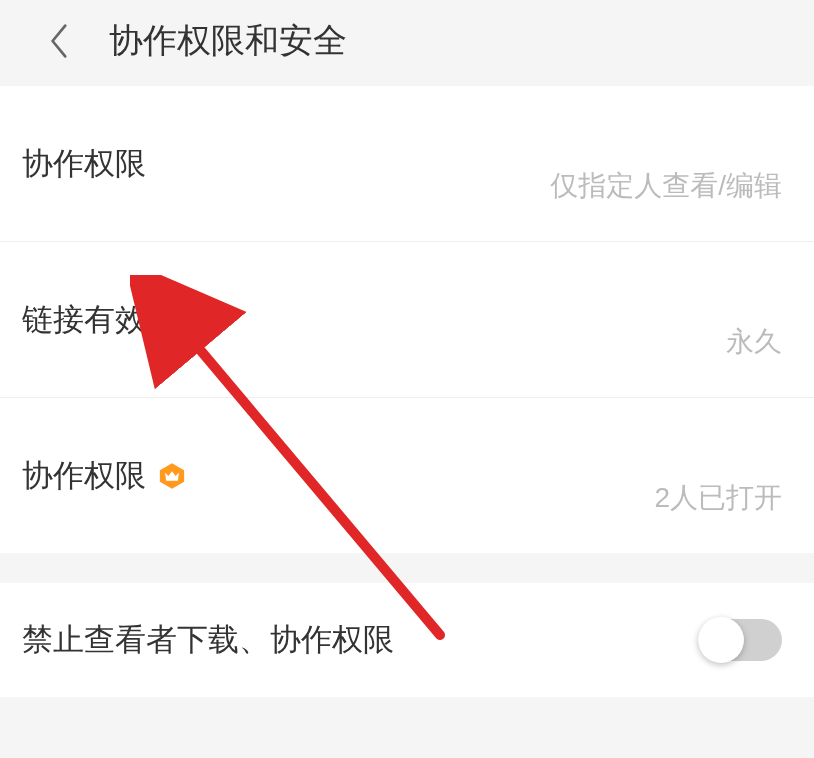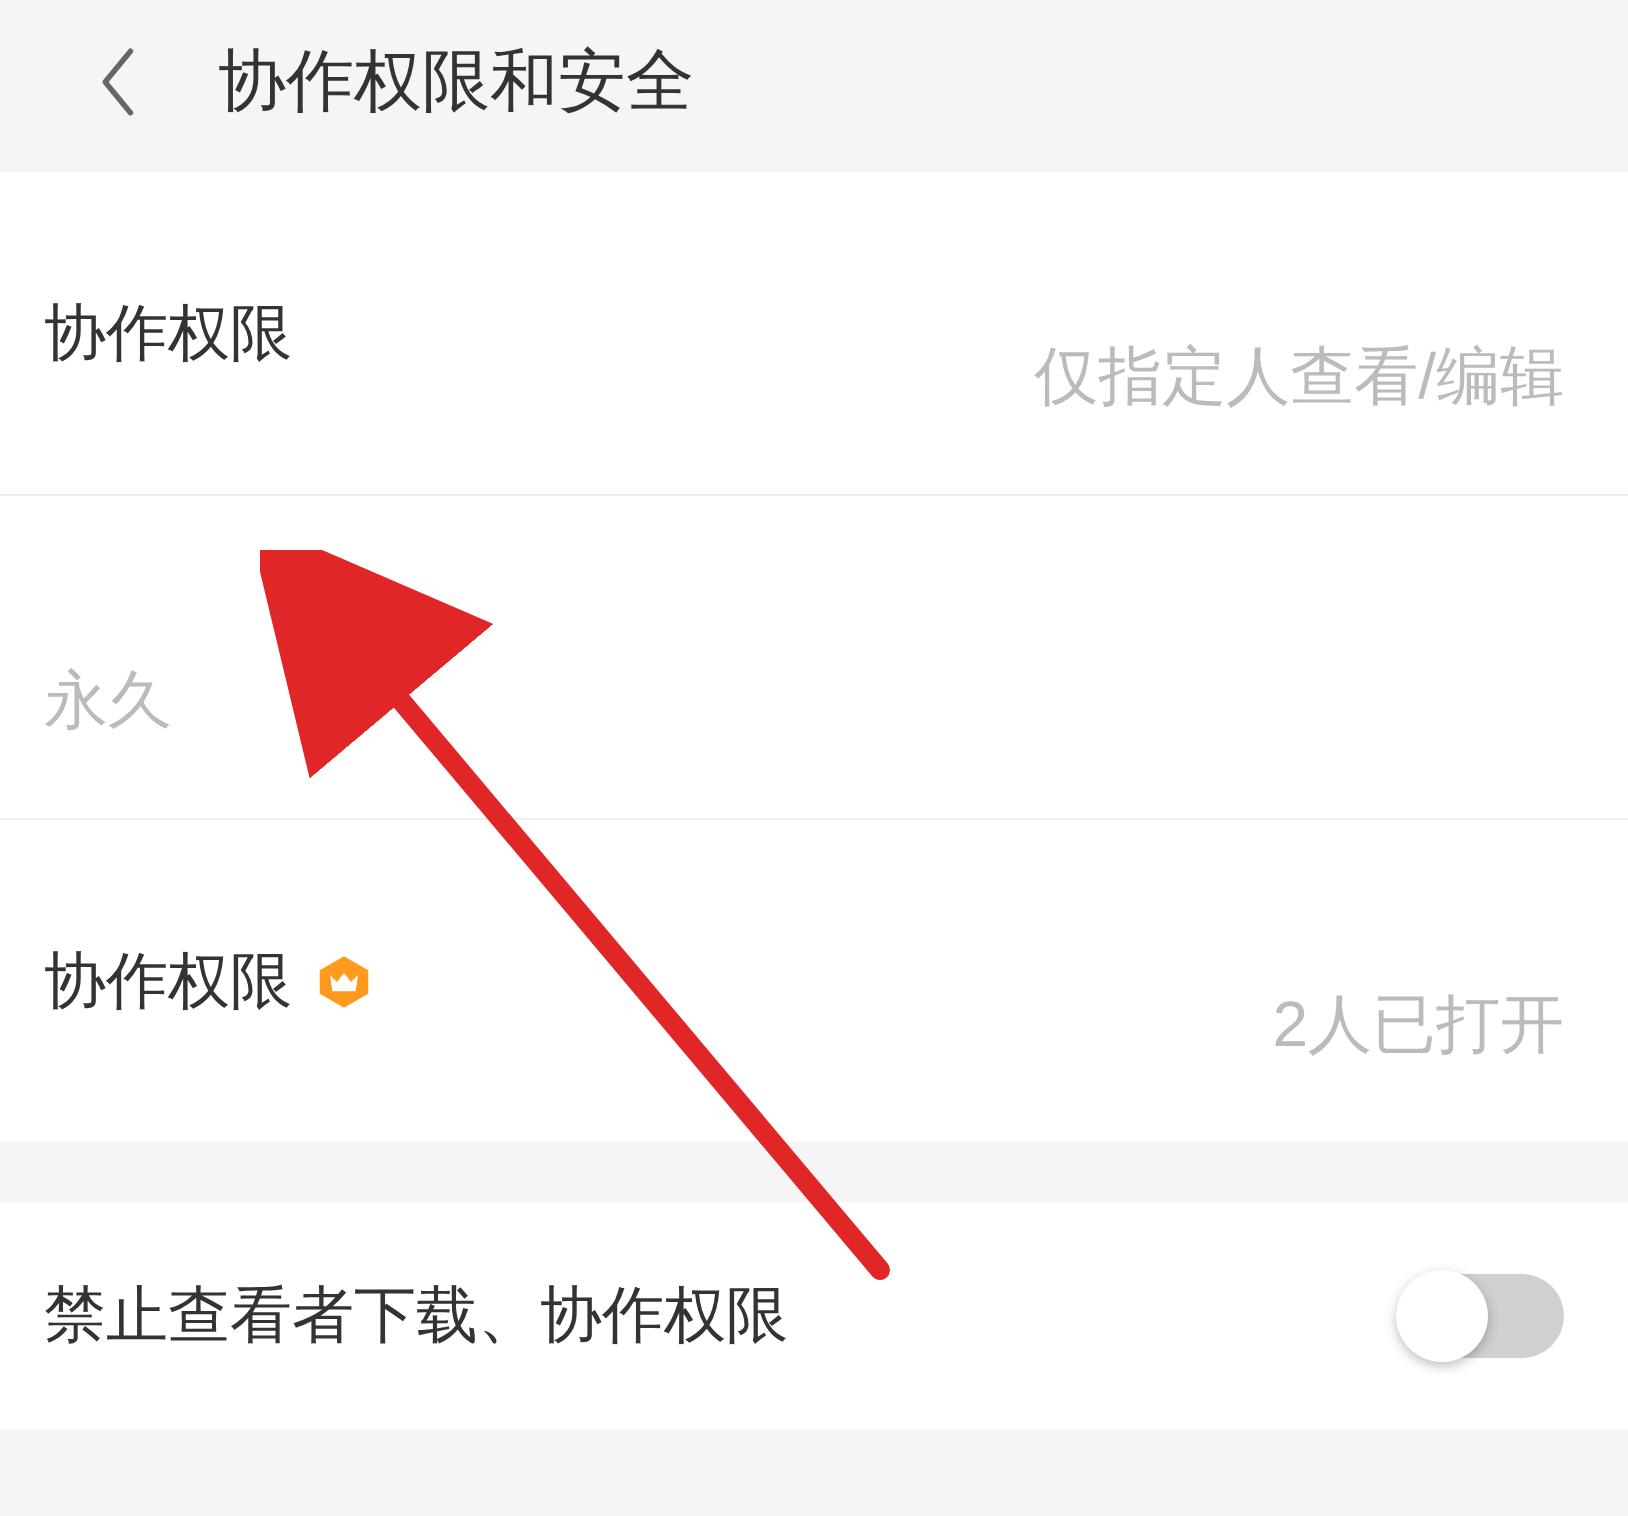--- a/index.html
+++ b/index.html
@@ -43,21 +43,21 @@
       border-top: 1px solid #eee;
     }
     .row-label {
       font-size: 31px;
       color: #333;
       display: flex;
       align-items: center;
       gap: 12px;
     }
     .row-value {
-      font-size: 32px;
+      font-size: 28px;
       color: #bbb;
       margin-top: 45px;
     }
     .spacer {
       height: 30px;
       background: #f5f5f5;
     }
     .premium-badge {
       display: inline-flex;
       width: 28px; height: 28px;
@@ -92,20 +92,21 @@
   </span>
   <span class="header-title">协作权限和安全</span>
 </div>
 
 <div class="section">
   <div class="row">
     <span class="row-label">协作权限</span>
     <span class="row-value">仅指定人查看/编辑</span>
   </div>
   <div class="row">
+    <span class="row-label">链接有效期</span>
     <span class="row-value">永久</span>
   </div>
   <div class="row">
     <span class="row-label">
       <span>协作权限</span>
       <span class="premium-badge">
         <svg viewBox="0 0 24 24">
           <polygon points="12,1 22.4,7 22.4,17 12,23 1.6,17 1.6,7" fill="#ff9a1f"></polygon>
           <path d="M6 9 L9 12 L12 8 L15 12 L18 9 L17 16 L7 16 Z" fill="#fff"></path>
         </svg>

